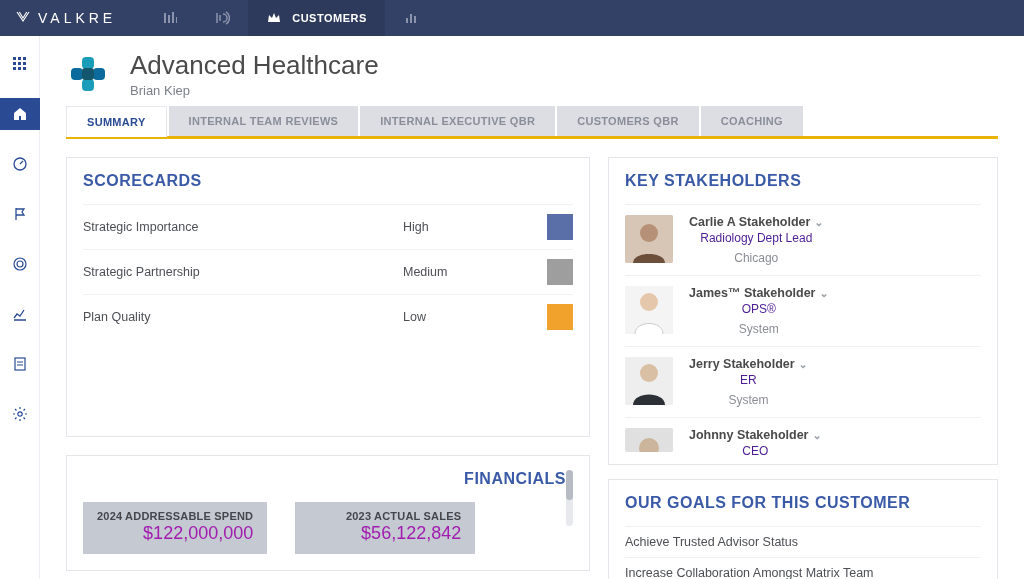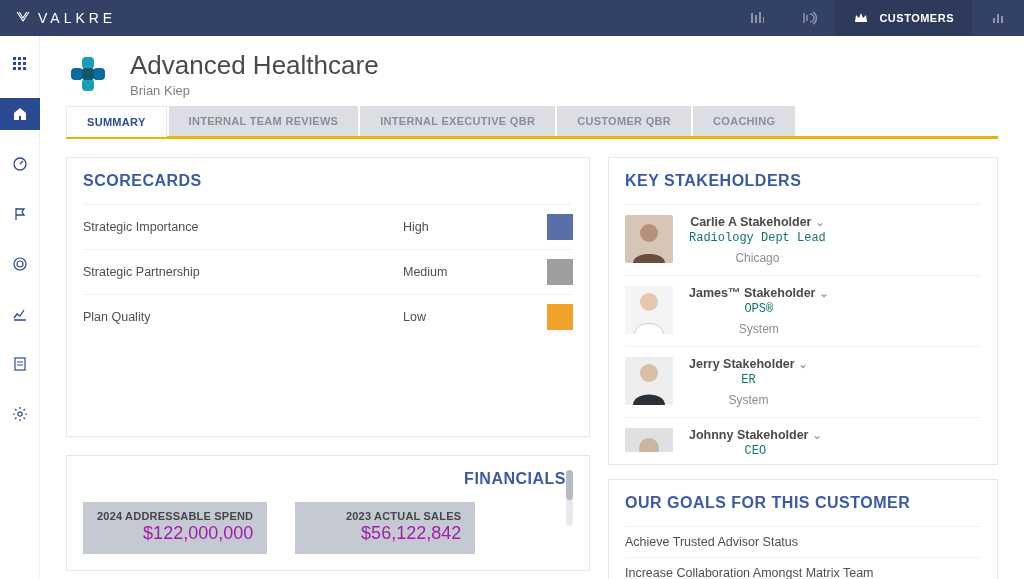--- a/index.html
+++ b/index.html
@@ -1,19 +1,19 @@
 <!DOCTYPE html>
 <html><head>
 <meta charset="utf-8">
 <style>
 * { box-sizing: border-box; margin: 0; padding: 0; }
 body { font-family: "Segoe UI", Arial, sans-serif; background: #fff; color: #333; width: 1024px; height: 579px; overflow: hidden; }
 
 
-.topbar { background: #344166; height: 36px; display: flex; align-items: center; padding-left: 14px; color: #cfd4e2; justify-content: space-between; }
+.topbar { background: #344166; height: 36px; display: flex; align-items: center; padding-left: 14px; color: #cfd4e2; }
 .logo { display: flex; align-items: center; gap: 6px; font-size: 14px; letter-spacing: 4px; font-weight: 400; color: #ffffff; margin-right: 28px; }
 .logo svg { width: 18px; height: 18px; }
 .topnav-items { display: flex; height: 100%; }
 .topnav-item { display: flex; align-items: center; gap: 10px; padding: 0 18px; height: 100%; font-size: 11px; font-weight: 700; letter-spacing: 0.5px; cursor: pointer; color:#8c94ad;}
 .topnav-item.active { background: #2e3a5b; color: #fff; }
 .topnav-item svg { width: 16px; height: 16px; }
 
 
 .leftrail { position: absolute; top: 36px; left: 0; width: 40px; bottom: 0; background: #ffffff; border-right: 1px solid #eceef3; display: flex; flex-direction: column; align-items: center; padding-top: 12px; gap: 18px; }
 .rail-item { width: 40px; height: 32px; display:flex; align-items:center; justify-content:center; cursor:pointer; color:#2a4b94;}
@@ -47,21 +47,21 @@
 .score-row:first-of-type { border-top:none; }
 .score-name { flex: 0 0 320px; }
 .score-val { flex: 1 1 auto; }
 .score-swatch { width: 26px; height: 26px; }
 
 .stake-row { display:flex; gap:16px; padding:10px 0; border-top:1px solid #eff1f5;text-align:center;}
 .stake-row:first-of-type { border-top:none; }
 .stake-avatar { width:48px; height:48px; border-radius:2px; display:flex; align-items:center; justify-content:center; background:#e8e8e8; color:#999; font-size:10px; overflow:hidden;}
 .stake-avatar svg{width:100%;height:100%;}
 .stake-name { font-size:12.5px; color:#4a4a4a; font-weight:600;}
-.stake-role { font-size:12px; color:#0f766e; margin-top:2px;font-family:Liberation Mono, monospace;}
+.stake-role { font-size:12px; color:#4c1d95; margin-top:2px;}
 .stake-loc { font-size:12px; color:#8a8d94; margin-top:6px;}
 .pin { font-size:11px; color:#9aa0aa; margin-left:4px;}
 
 .fin-tiles { display:flex; gap:28px; }
 .fin-tile { background:#c5c9d1; padding:8px 14px 10px 14px; min-width:180px;}
 .fin-label { font-size:11px; font-weight:700; color:#44464c; letter-spacing:0.2px;}
 .fin-value { font-size:18px; color:#a21caf; margin-top:1px;}
 .mini-scroll { width:7px; height:56px; background:#e8e9ee; border-radius:4px; margin-left:auto;}
 .mini-thumb { width:7px; height:30px; background:#b7bbc4; border-radius:4px;}
 
@@ -175,21 +175,21 @@
     <div>
       <div class="customer-title">Advanced Healthcare</div>
       <div class="customer-owner">Brian Kiep</div>
     </div>
   </div>
 
   <div class="tabs">
     <div class="tab active">SUMMARY</div>
     <div class="tab">INTERNAL TEAM REVIEWS</div>
     <div class="tab">INTERNAL EXECUTIVE QBR</div>
-    <div class="tab">CUSTOMER QBR</div>
+    <div class="tab">CUSTOMERS QBR</div>
     <div class="tab">COACHING</div>
   </div>
 
   <div class="panels">
 
     <div class="col-left">
 
       <div class="card" style="min-height:280px;">
         <div class="card-title">SCORECARDS</div>
 

